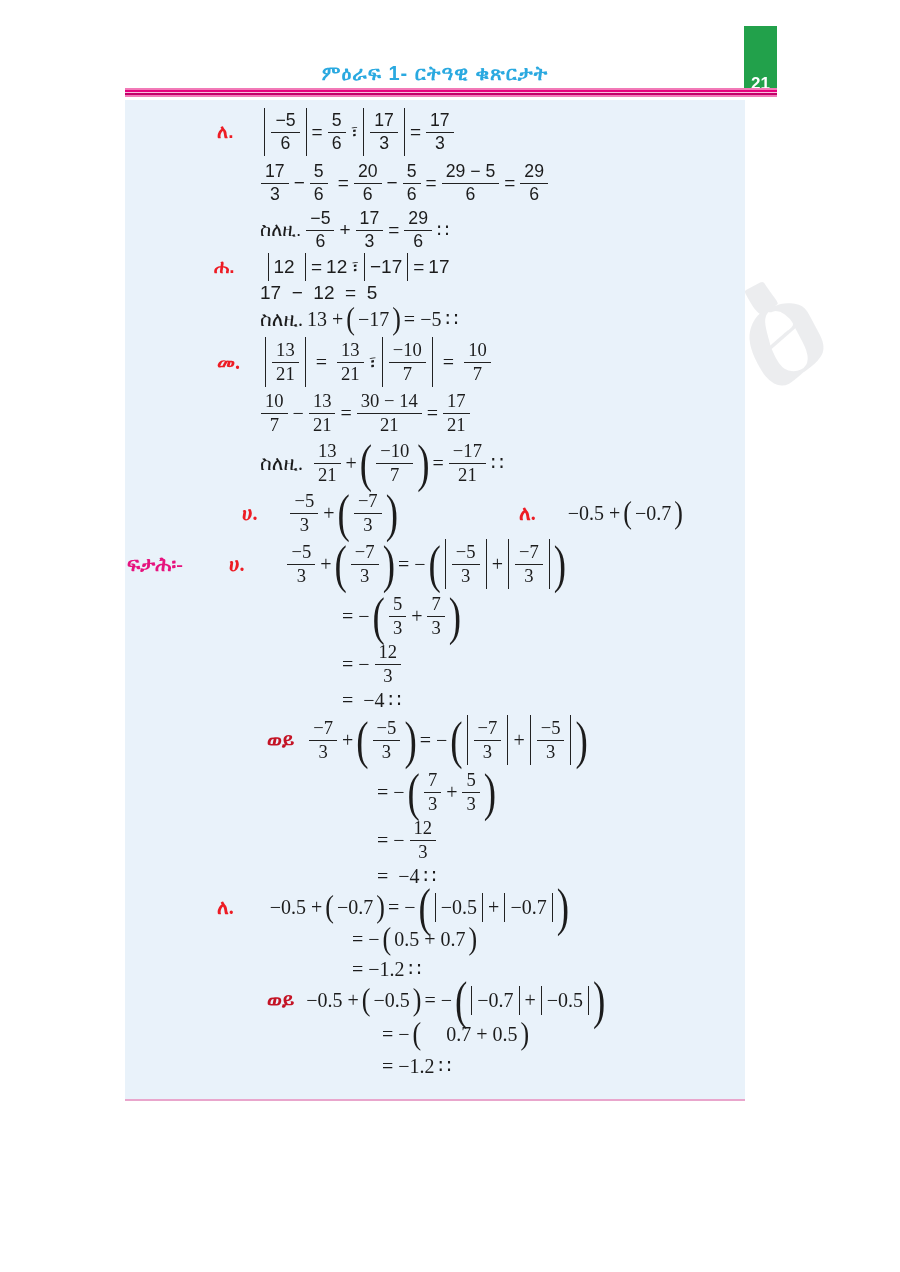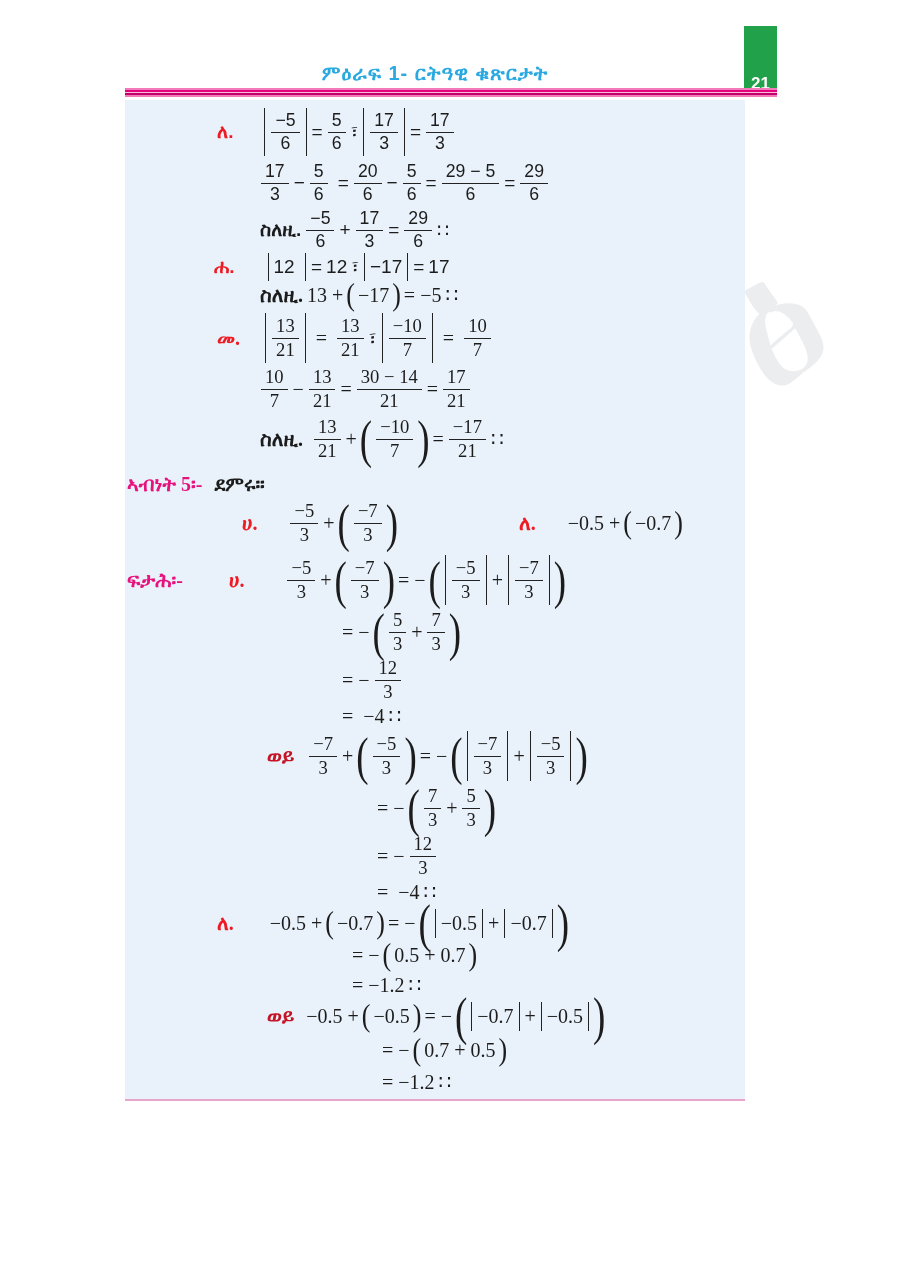--- a/index.html
+++ b/index.html
@@ -41,21 +41,21 @@
   .frac{display:inline-flex;flex-direction:column;align-items:center;line-height:1.08;margin:0 3px;font-size:0.93em;}
   .frac .num{border-bottom:1.5px solid #222;padding:0 4px 1px;}
   .frac .den{padding-top:1px;}
   .abs{display:inline-flex;align-items:center;border-left:1.6px solid #222;border-right:1.6px solid #222;padding:3px 3px;margin:0 3px;}
   .pgroup{display:inline-flex;align-items:center;}
   .paren{font-weight:300;font-size:1.3em;transform:scaleY(1.2);margin:0 1px;}
   .pgroup.tall > .paren{font-size:1.85em;transform:scaleY(1.4);font-weight:200;}
   .red{color:#ed1c24;font-weight:bold;}
   .mag{color:#e6137e;font-weight:bold;}
   .dkred{color:#c41425;font-weight:bold;}
-  .bold{font-weight:bold;}
+  .bold{font-weight:normal;}
 </style>
 </head>
 <body>
 
 <div class="page-header-title">ምዕራፍ 1- ርትዓዊ ቁጽርታት</div>
 
 <div class="page-badge">
   <span>21</span>
 </div>
 
@@ -149,20 +149,23 @@
         </span>
         <span class="tok">=</span>
         <span class="tok">12</span>
         <span class="tok">፣</span>
         <span class="abs">
           <span class="tok">−17</span>
         </span>
         <span class="tok">=</span>
         <span class="tok">17</span>
       </div>
+      <div class="line sans" style="margin-left: 133px; height: 24px;">
+        <span class="tok">17  −  12  =  5</span>
+      </div>
       <div class="line serif" style="margin-left: 133px; height: 28px;">
         <span class="tok bold">ስለዚ.</span>
         <span class="tok">13 +</span>
         <span class="pgroup">
           <span class="paren">(</span>
           <span class="pinner" style="display: inline-flex; align-items: center;">
             <span class="tok">−17</span>
           </span>
           <span class="paren">)</span>
         </span>
@@ -234,25 +237,20 @@
             </span>
           </span>
           <span class="paren">)</span>
         </span>
         <span class="tok">=</span>
         <span class="frac">
           <span class="num">−17</span>
           <span class="den">21</span>
         </span>
         <span class="tok">∷</span>
-      </div>
-      <div class="line serif" style="margin-left: 0px; height: 30px; margin-top: 4px;">
-        <span class="tok mag">ኣብነት 5፡-</span>
-        <span class="spacer" style="width: 8px;"></span>
-        <span class="tok bold">ደምሩ፡፡</span>
       </div>
       <div class="line serif" style="margin-left: 115px; height: 48px;">
         <span class="tok red">ሀ.</span>
         <span class="spacer" style="width: 28px;"></span>
         <span class="frac">
           <span class="num">−5</span>
           <span class="den">3</span>
         </span>
         <span class="tok">+</span>
         <span class="pgroup tall">
@@ -270,21 +268,21 @@
         <span class="spacer" style="width: 28px;"></span>
         <span class="tok">−0.5 +</span>
         <span class="pgroup">
           <span class="paren">(</span>
           <span class="pinner" style="display: inline-flex; align-items: center;">
             <span class="tok">−0.7</span>
           </span>
           <span class="paren">)</span>
         </span>
       </div>
-      <div class="line serif" style="margin-left: 0px; height: 54px; margin-top: 6px;">
+      <div class="line serif" style="margin-left: 0px; height: 54px;">
         <span class="tok mag">ፍታሕ፡-</span>
         <span class="spacer" style="width: 42px;"></span>
         <span class="tok red">ሀ.</span>
         <span class="spacer" style="width: 38px;"></span>
         <span class="frac">
           <span class="num">−5</span>
           <span class="den">3</span>
         </span>
         <span class="tok">+</span>
         <span class="pgroup tall">
@@ -478,21 +476,21 @@
               <span class="tok">−0.5</span>
             </span>
           </span>
           <span class="paren">)</span>
         </span>
       </div>
       <div class="line serif" style="margin-left: 255px; height: 34px;">
         <span class="tok">= −</span>
         <span class="pgroup">
           <span class="paren">(</span>
-          <span class="pinner" style="display: inline-flex; align-items: flex-start;">
+          <span class="pinner" style="display: inline-flex; align-items: flex-start; margin-left: 22px;">
             <span class="tok">0.7 + 0.5</span>
           </span>
           <span class="paren">)</span>
         </span>
       </div>
       <div class="line serif" style="margin-left: 255px; height: 30px;">
         <span class="tok">= −1.2</span>
         <span class="tok">∷</span>
       </div>
     </div>

